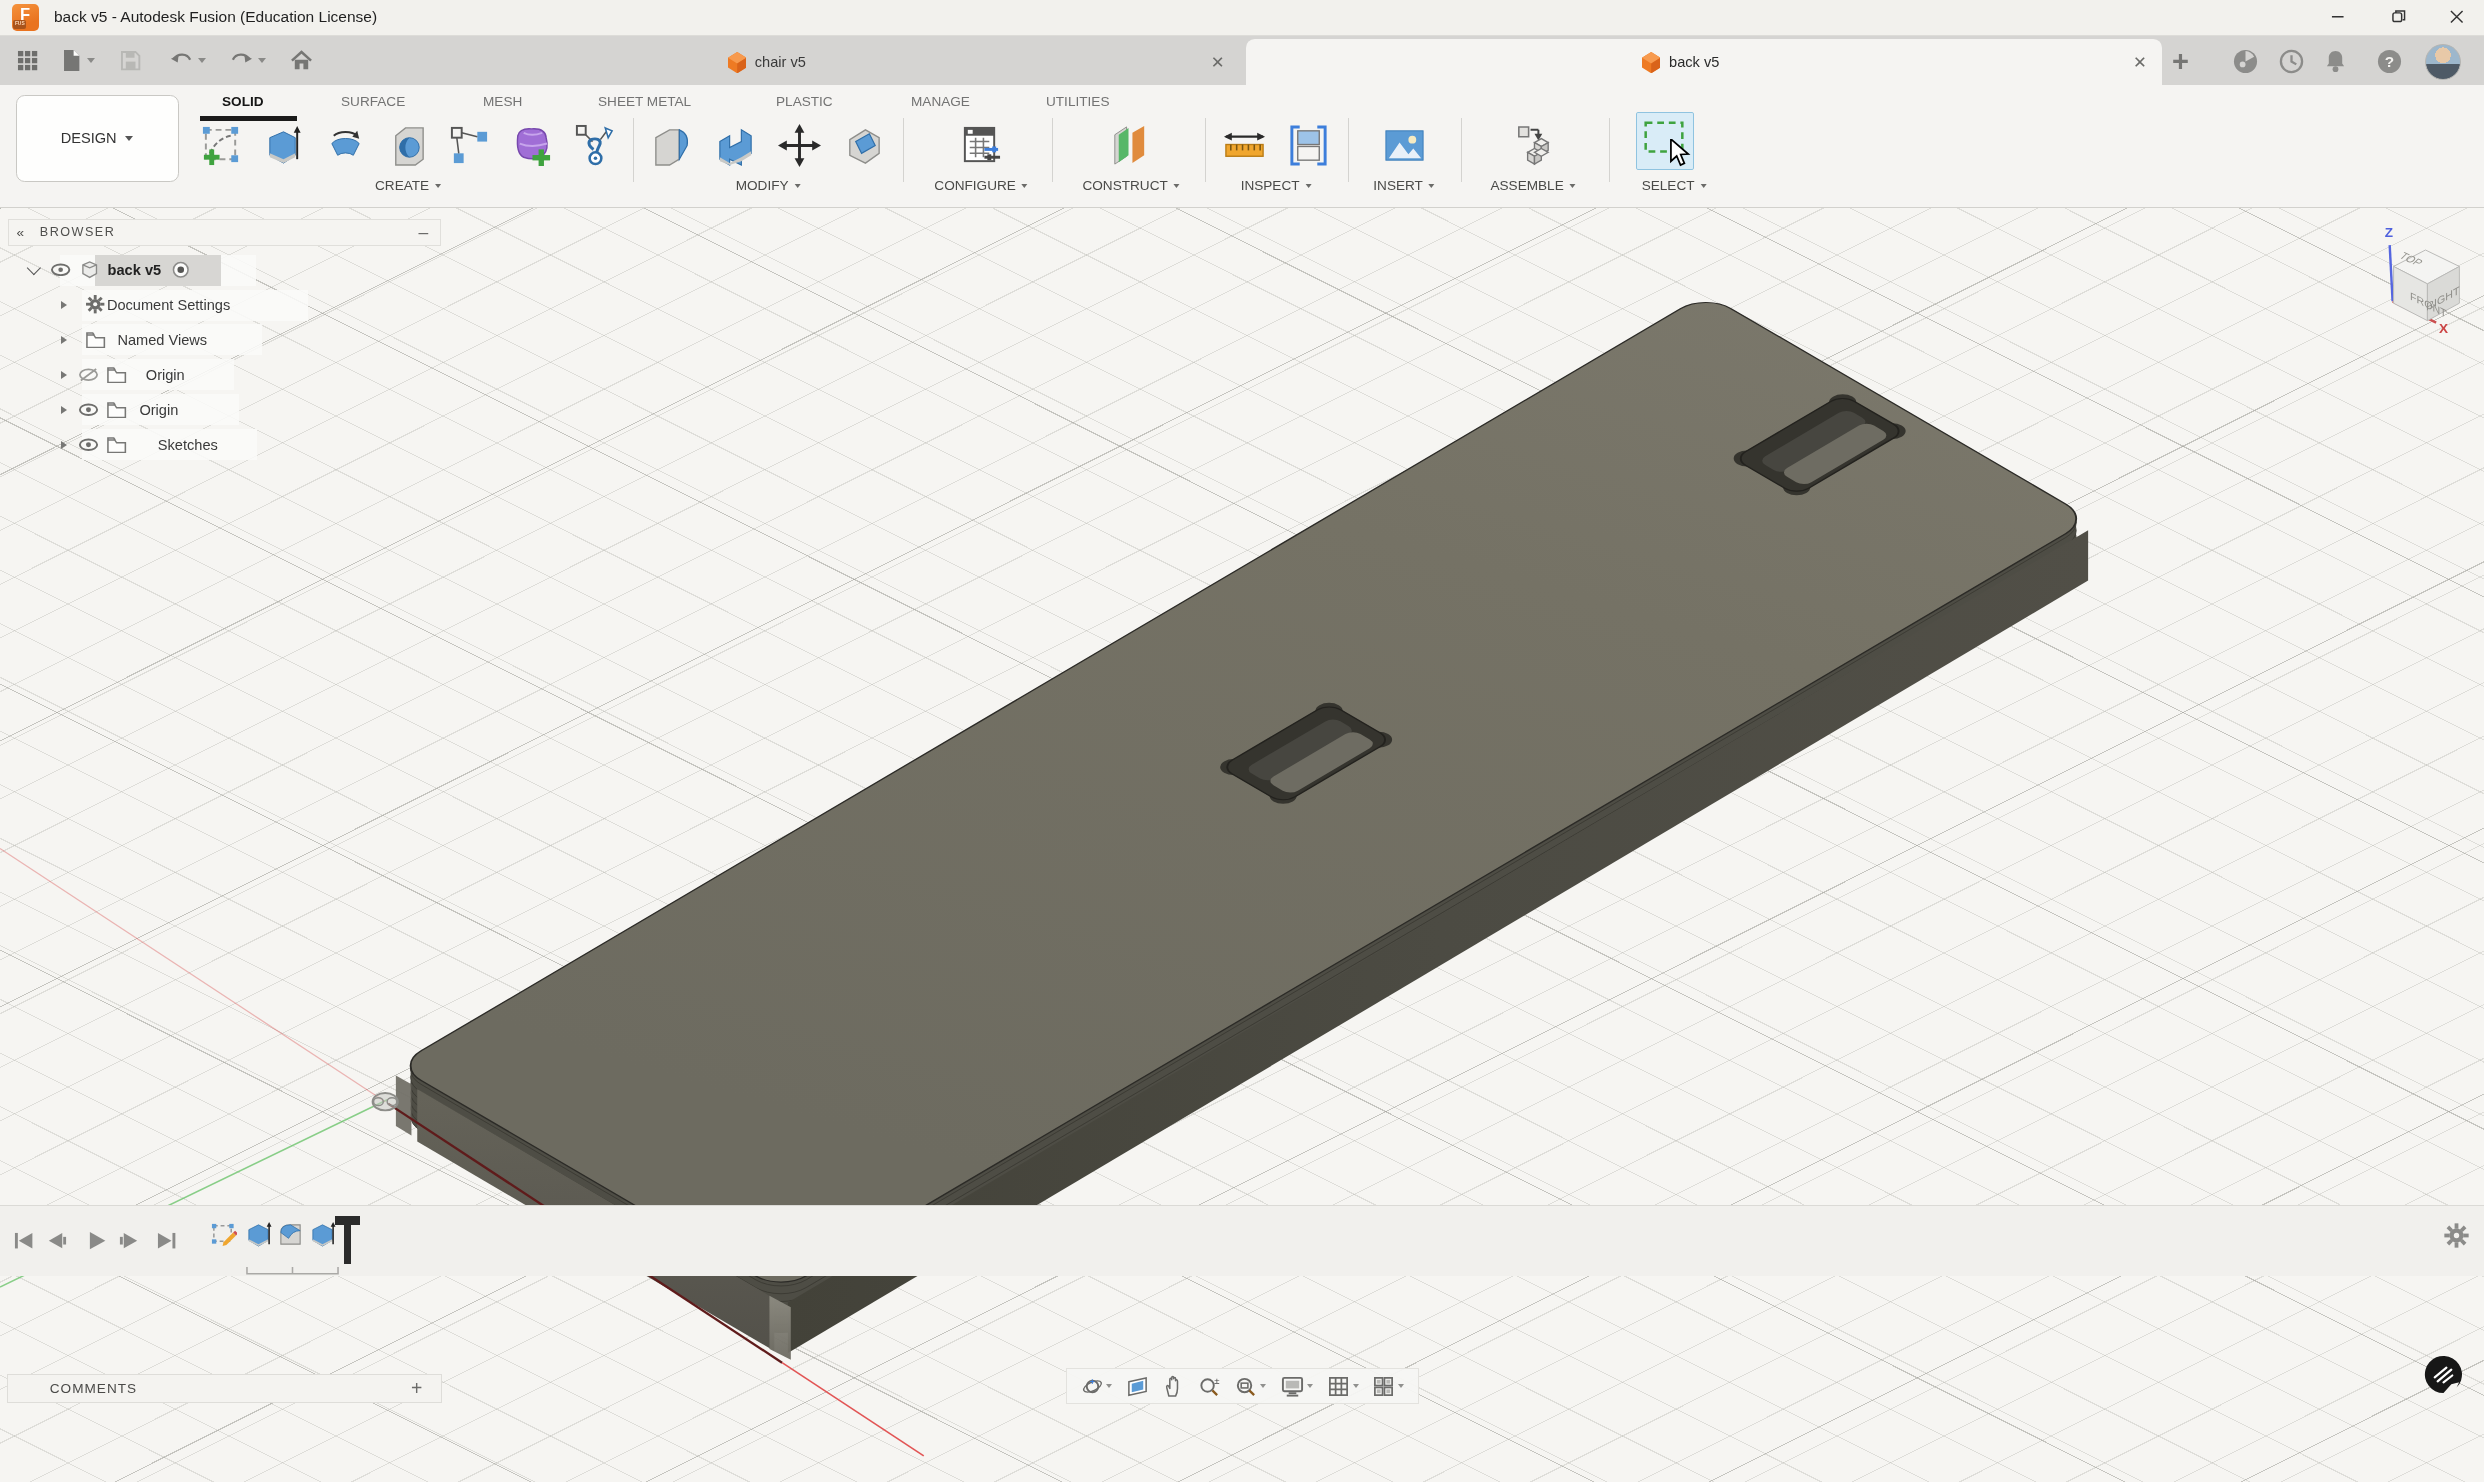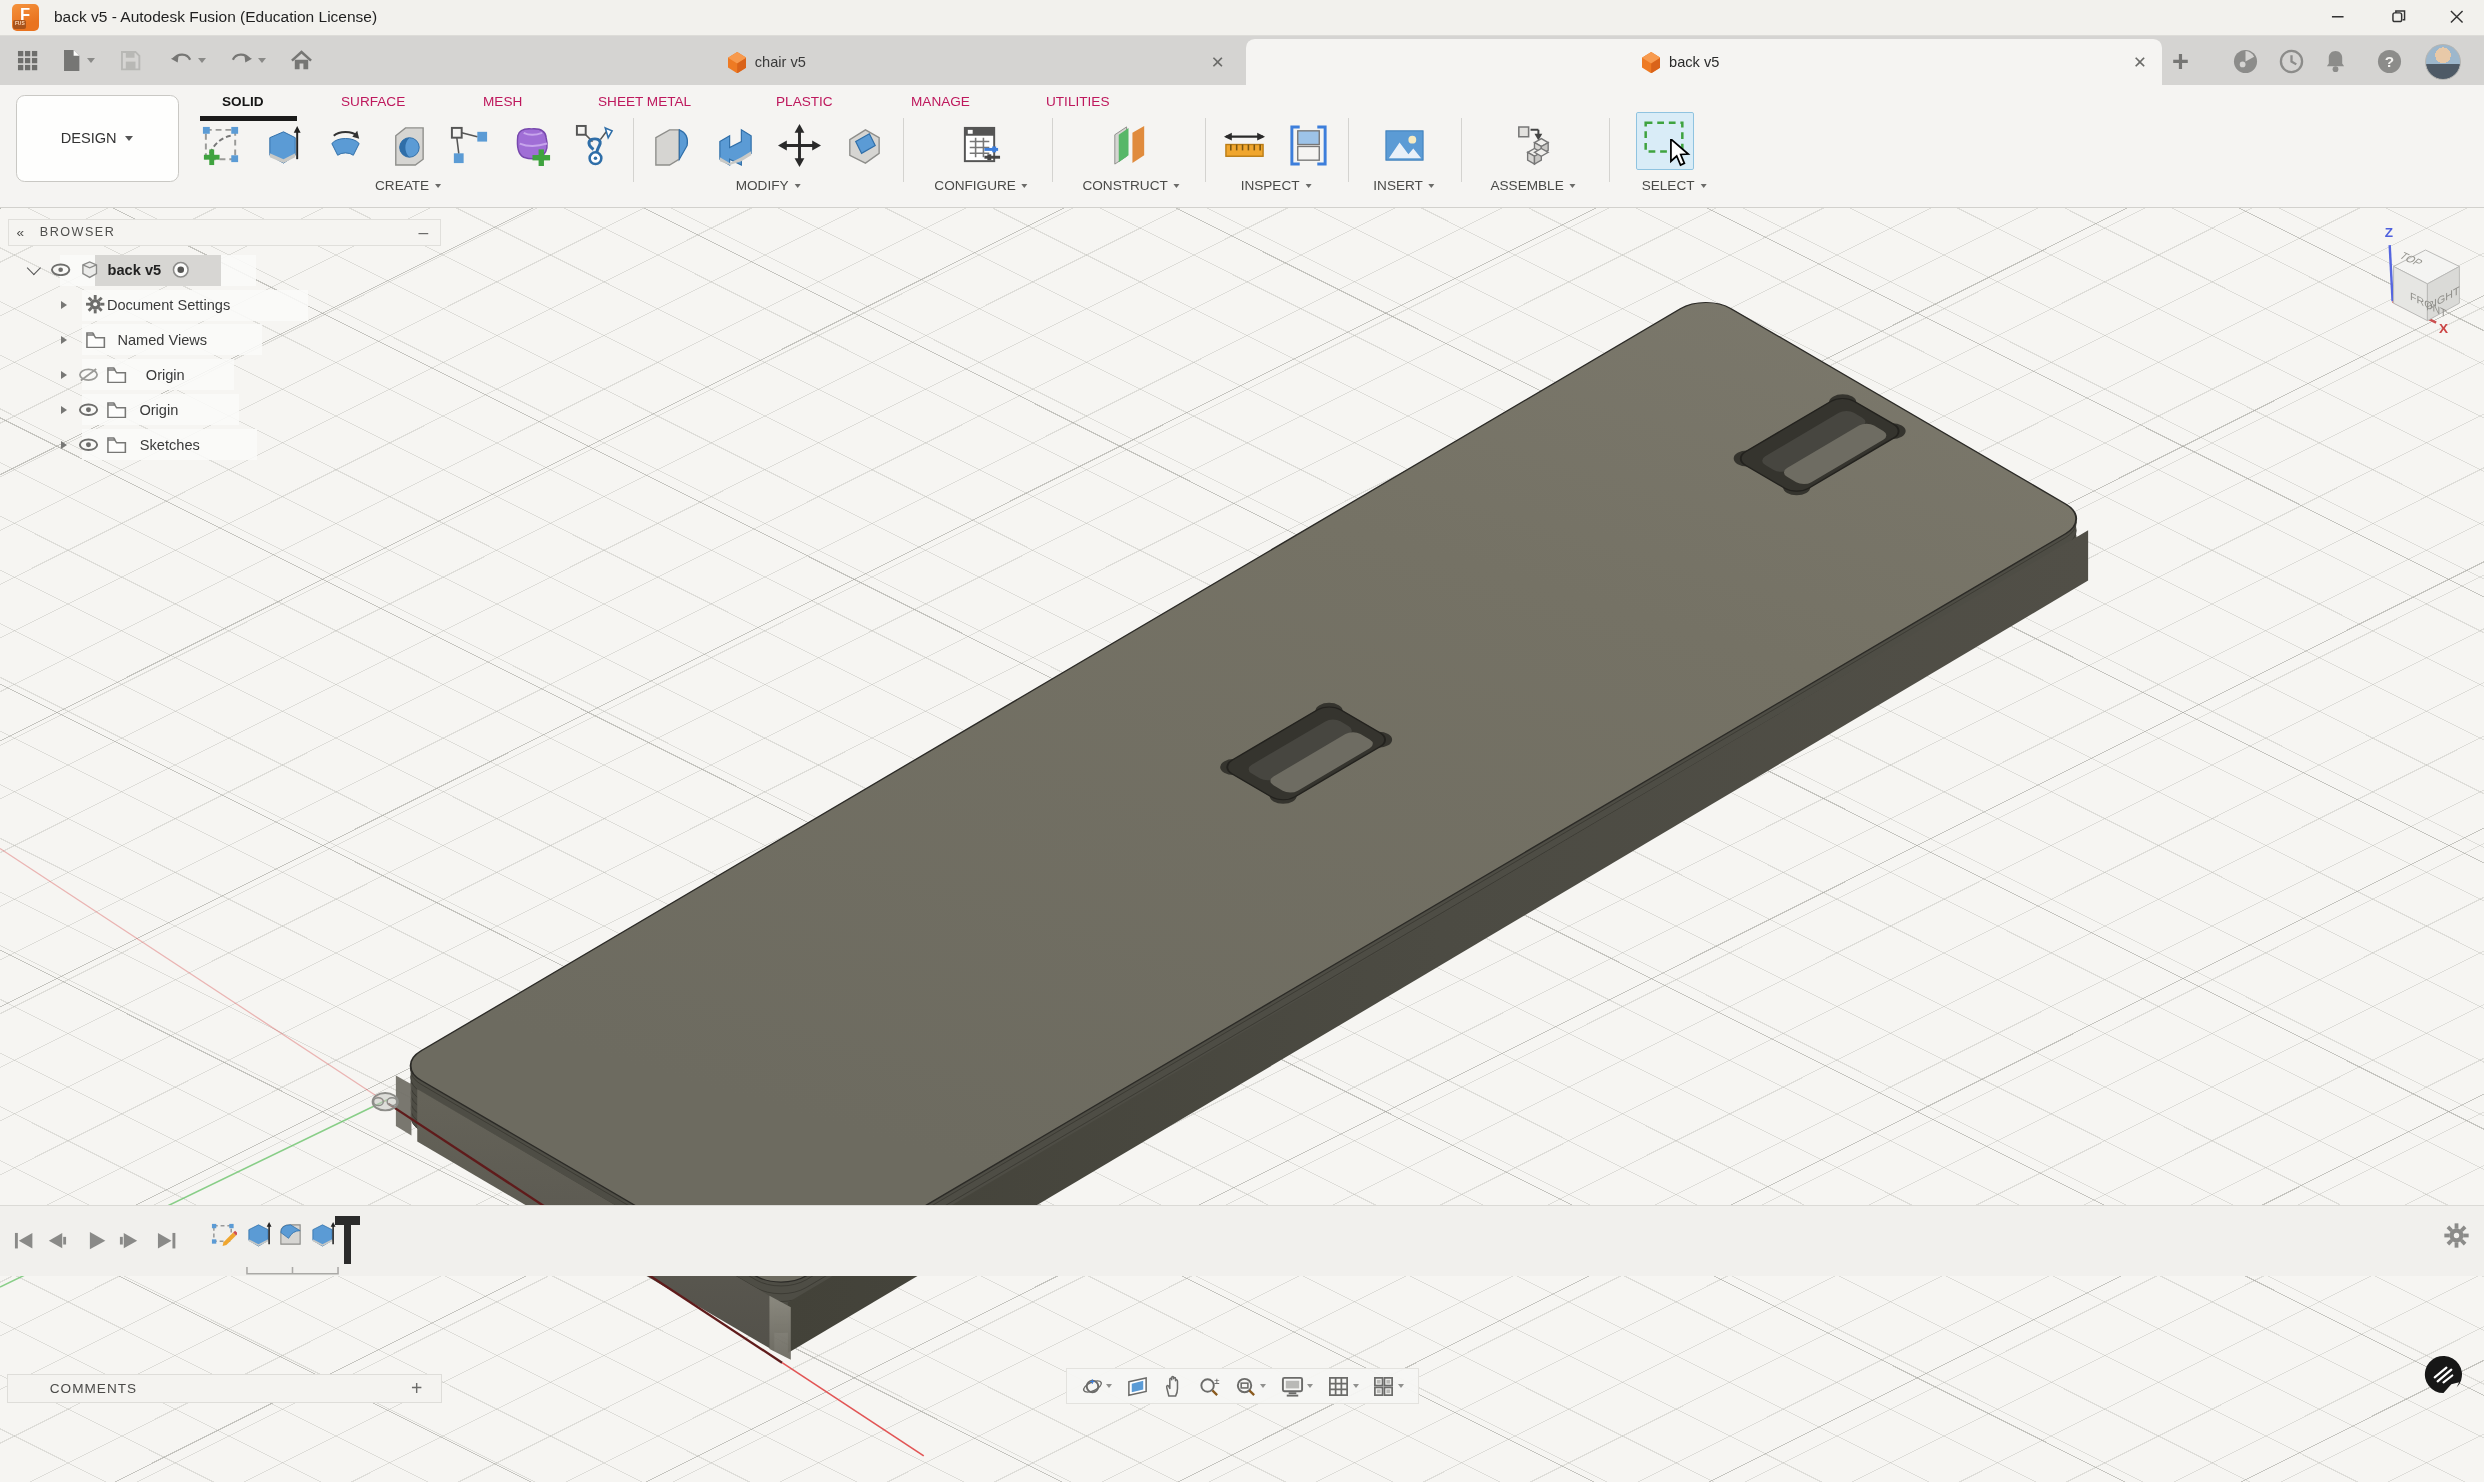--- a/index.html
+++ b/index.html
@@ -31,21 +31,21 @@
   #tab-active{background:#f5f4f2;border-radius:8.7px 8.7px 0 0;}
   .righticon{position:absolute;top:9.7px;width:31px;height:31px;display:flex;align-items:center;justify-content:center;}
   #avatar{position:absolute;left:2425px;top:7.8px;width:34px;height:34px;border-radius:50%;
     background:radial-gradient(circle at 50% 30%,#e8c9a8 0 7.8px,transparent 7.8px),
       linear-gradient(180deg,#9db7cc 0 55%,#4e5a66 55%);border:1px solid #b5b5b2;}
 
   
   #ribbon{left:0;top:85px;width:2484px;height:122px;background:#f5f4f2;border-bottom:1px solid #d2d1cd;}
   #design-btn{left:15.5px;top:9.7px;width:161px;height:85px;background:#fefefd;border:1px solid #c9c8c4;
     border-radius:8.7px;display:flex;align-items:center;justify-content:center;gap:8.7px;font-size:14.6px;color:#333;}
-  .rtab{position:absolute;top:3.9px;height:25px;font-size:13.6px;color:#be185d;display:flex;align-items:center;}
+  .rtab{position:absolute;top:3.9px;height:25px;font-size:13.6px;color:#737373;display:flex;align-items:center;}
   .rtab.active{font-weight:bold;color:#161616;}
   #active-tab-bar{left:200px;top:31px;width:97px;height:4.9px;background:#1b1b1b;}
   .ticon{position:absolute;top:37px;width:47px;height:47px;display:flex;align-items:center;justify-content:center;}
   .glabel{position:absolute;top:91px;height:19.4px;font-size:13.6px;color:#4a4a48;display:flex;align-items:center;gap:5.8px;white-space:nowrap;transform:translateX(-50%);}
   .gdivider{position:absolute;top:33px;width:1px;height:64px;background:#d4d3d0;}
   #select-hl{left:1636px;top:27px;width:56px;height:56px;background:#d9ecf7;border:1px solid #8fc3e0;border-radius:1.9px;}
 
   
   #viewport{left:0;top:208px;width:2484px;height:1275px;background-color:#f6f5f2;
     background-image:
@@ -261,21 +261,21 @@
       <div class="brow-bg" style="left:82px;top:221px;width:175px;height:31px"></div>
       <div class="brow" style="left:61px;top:225px">
         <span class="tree-arrow"></span>
         <svg width="23" height="17.5" viewBox="0 0 24 18" style="margin-left:9.7px">
           <ellipse cx="12" cy="9" rx="9" ry="5.5" fill="none" stroke="#6e6e6c" stroke-width="2"></ellipse>
             <circle cx="12" cy="9" r="2.6" fill="#6e6e6c"></circle>
         </svg>
         <svg width="21.3" height="17.5" viewBox="0 0 22 18" style="margin-left:6.8px">
           <path d="M2,4 h7 l2,3 h9 v10 h-18 z M2,4 v-2 h6 l1.5,2" fill="#fdfdfc" stroke="#777775" stroke-width="1.6"></path>
         </svg>
-        <span style="margin-left:12px">Sketches</span>
+        <span style="margin-left:30px">Sketches</span>
       </div>
     </div>
 
     <div id="comments" class="abs">
       <span style="margin-left:42px">COMMENTS</span>
       <span style="margin-left:auto;margin-right:17.5px;font-size:19.4px;color:#6b6b69">+</span>
     </div>
 
     <div id="navbar" class="abs">
       <span class="navico">

